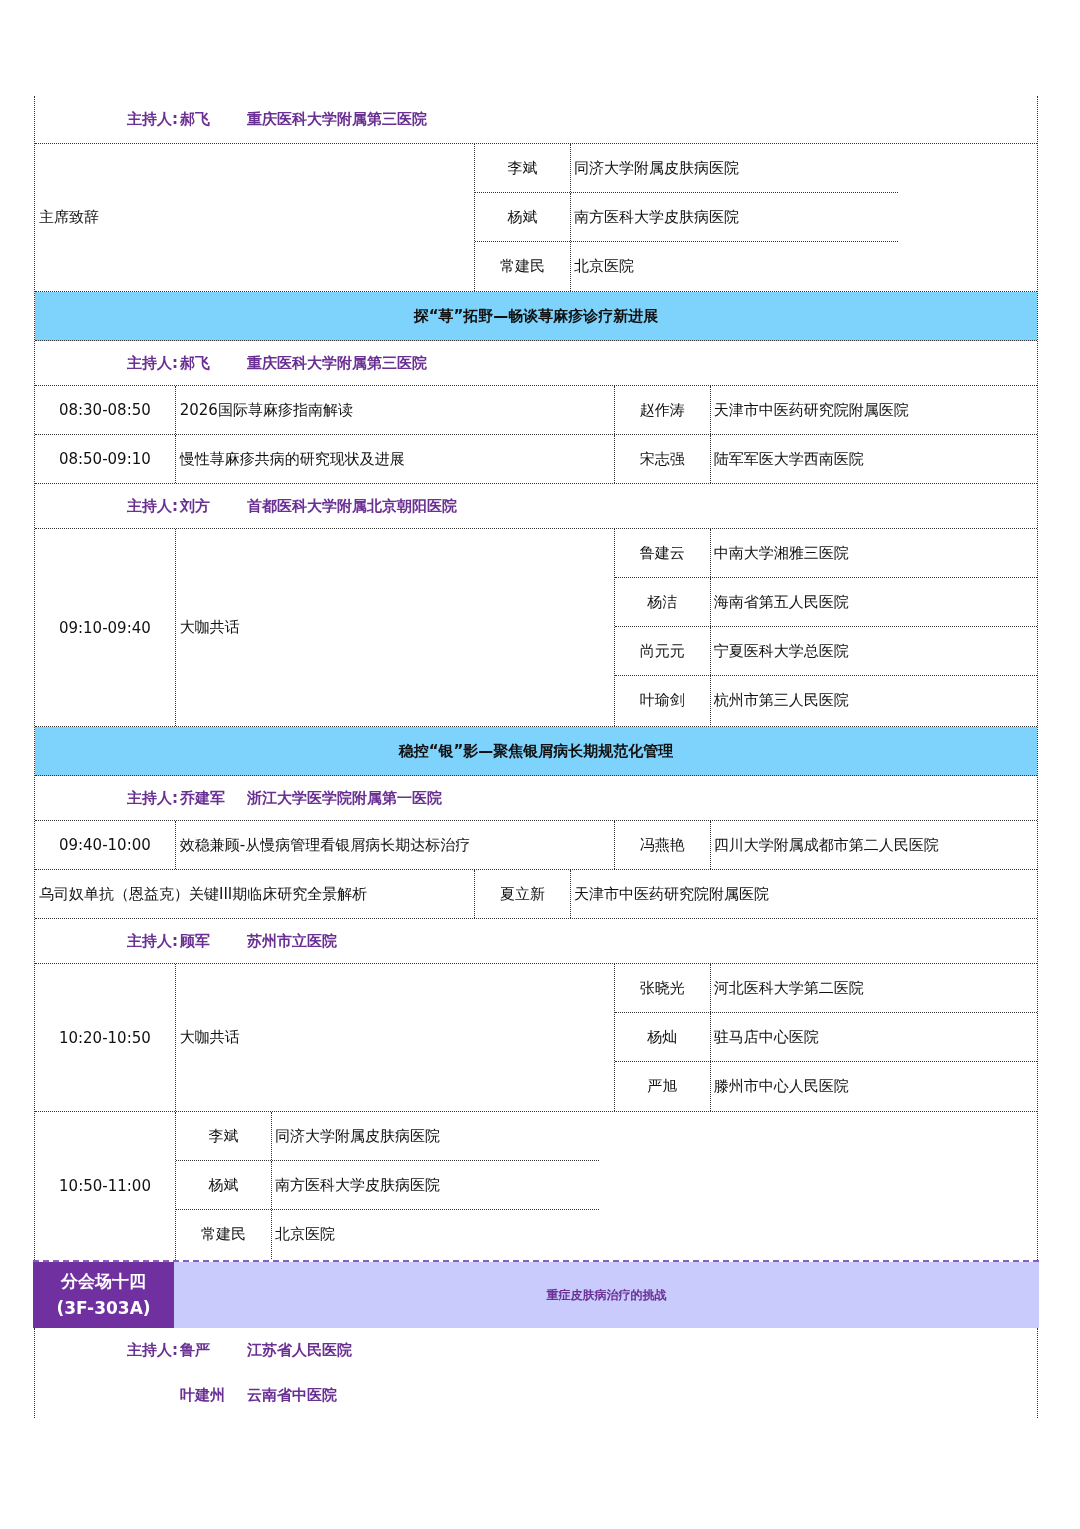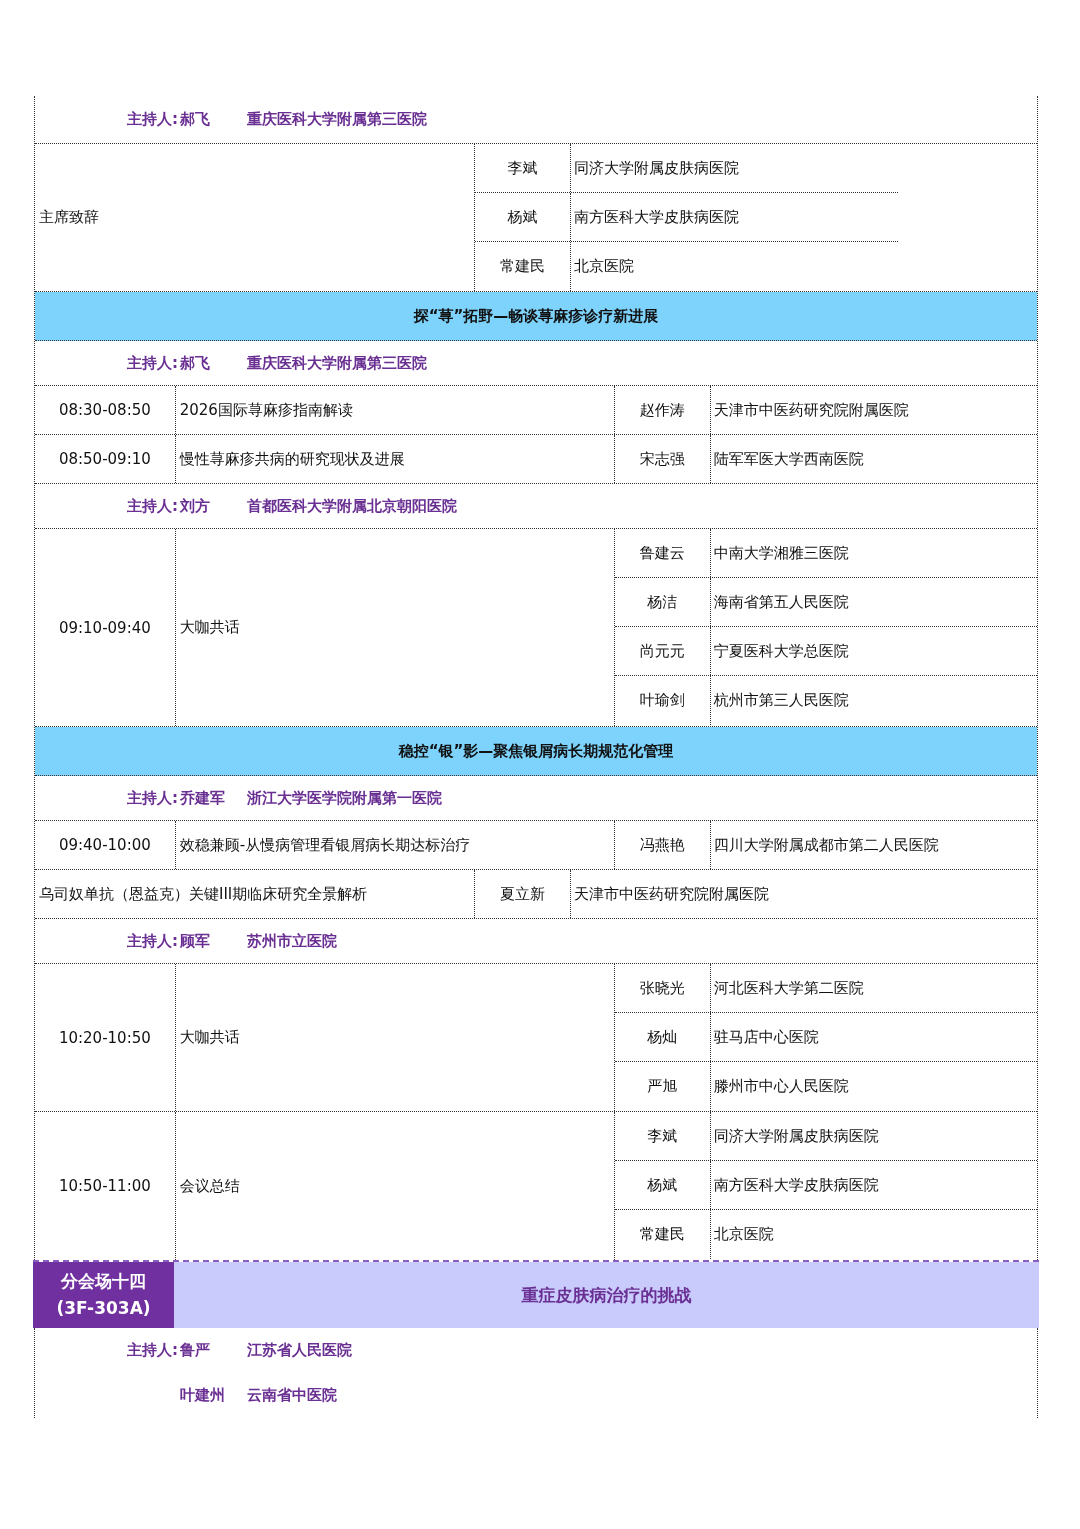--- a/index.html
+++ b/index.html
@@ -18,21 +18,21 @@
   .c-inst { flex: 1; padding-left: 3px; }
   .mod-row { height: 45px; align-items: center; }
   .mod-text { color: #6a2f93; font-weight: bold; font-size: 15px; display: flex; }
   .mod-label { width: 145px; text-align: right; padding-right: 2px; box-sizing: border-box; }
   .mod-name { width: 67px; }
   .section-row { height: 49px; background: #7dd3fc; justify-content: center; align-items: center;
                  font-weight: bold; font-size: 15px; }
   .session-row { display: flex; height: 66px; border-top: 2px dashed #8a5ec0; margin-left: -1px; margin-right: -1px; }
   .session-venue { width: 141px; background: #7030a0; color: #fff; font-weight: bold; font-size: 17px;
                    display: flex; flex-direction: column; align-items: center; justify-content: center; line-height: 27px; }
-  .session-title { flex: 1; background: #c9cbfd; color: #6a2f93; font-weight: bold; font-size: 17px;
+  .session-title { flex: 1; background: #c9cbfd; color: #6a2f93; font-weight: bold; font-size: 12px;
                    display: flex; align-items: center; justify-content: center; }
   .tail { height: 90px; border-left: 1px dotted #333; border-right: 1px dotted #333; }
   .tail .mod-row { display: flex; }
 </style>
 </head>
 <body>
 
 <div class="page">
   <div class="frame">
 
@@ -159,21 +159,20 @@
             <div class="cell c-inst">驻马店中心医院</div>
           </div>
         <div class="spk-row">
             <div class="cell c-name">严旭</div>
             <div class="cell c-inst">滕州市中心人民医院</div>
           </div>
       </div>
     </div>
     <div class="row" style="height:148px; border-bottom:none;">
       <div class="cell c-time">10:50-11:00</div>
-      <div class="cell c-topic">会议总结</div>
       <div class="c-right">
         <div class="spk-row">
             <div class="cell c-name">李斌</div>
             <div class="cell c-inst">同济大学附属皮肤病医院</div>
           </div>
         <div class="spk-row">
             <div class="cell c-name">杨斌</div>
             <div class="cell c-inst">南方医科大学皮肤病医院</div>
           </div>
         <div class="spk-row">

